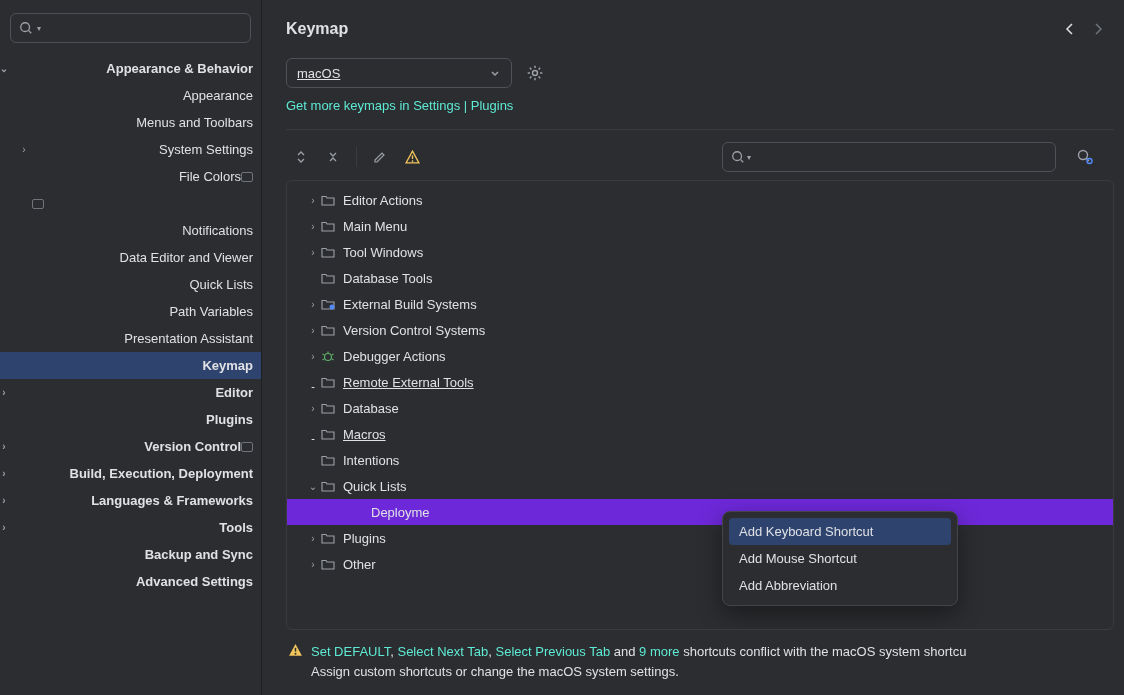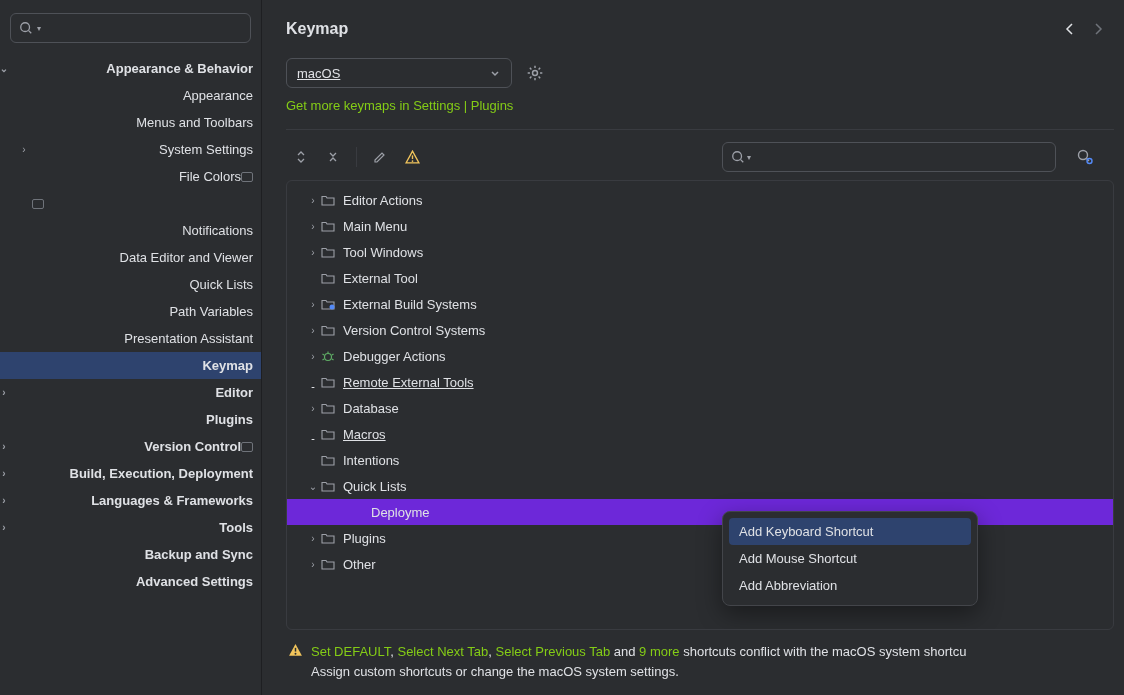--- a/index.html
+++ b/index.html
@@ -103,21 +103,21 @@
     background: #2b2d30;
     border: 1px solid #4e5157;
     border-radius: 6px;
     padding: 0 10px;
     display: flex;
     align-items: center;
     justify-content: space-between;
     cursor: pointer;
   }
   .gear-icon { color: #9da0a8; cursor: pointer; }
-  .link { color: #84cc16; cursor: pointer; }
+  .link { color: #5eead4; cursor: pointer; }
   .link-row { margin-bottom: 16px; }
   .toolbar {
     display: flex;
     align-items: center;
     gap: 10px;
     padding: 0 4px;
     margin-bottom: 8px;
     border-top: 1px solid #393b40;
     padding-top: 12px;
   }
@@ -188,21 +188,21 @@
     height: 14px;
     margin-right: 6px;
     flex-shrink: 0;
     display: inline-flex;
     align-items: center;
   }
   .context-menu {
     position: absolute;
     left: 435px;
     top: 330px;
-    width: 256px;
+    width: 236px;
     background: #2b2d30;
     border: 1px solid #43454a;
     border-radius: 8px;
     box-shadow: 0 8px 24px rgba(0,0,0,0.4);
     padding: 6px;
     z-index: 100;
   }
   .menu-item {
     height: 27px;
     padding: 0 10px;
@@ -434,21 +434,21 @@
         </span>
         <span>Tool Windows</span>
       </div>
       <div class="action-item" style="padding-left: 18px;">
         <span class="action-arrow">&nbsp;</span>
         <span class="folder-icon">
           <svg width="14" height="12" viewBox="0 0 14 12">
             <path d="M1 2.5 L5 2.5 L6 4 L13 4 L13 11 L1 11 Z" fill="none" stroke="#9da0a8" stroke-width="1.1"></path>
           </svg>
         </span>
-        <span>External Tool</span>
+        <span>Database Tools</span>
       </div>
       <div class="action-item" style="padding-left: 18px;">
         <span class="action-arrow">›</span>
         <span class="folder-icon">
           <svg width="14" height="12" viewBox="0 0 14 12">
             <path d="M1 2.5 L5 2.5 L6 4 L13 4 L13 11 L1 11 Z" fill="none" stroke="#9da0a8" stroke-width="1.1"></path>
             <circle cx="11" cy="9" r="2.5" fill="#548af7"></circle>
           </svg>
         </span>
         <span>External Build Systems</span>

